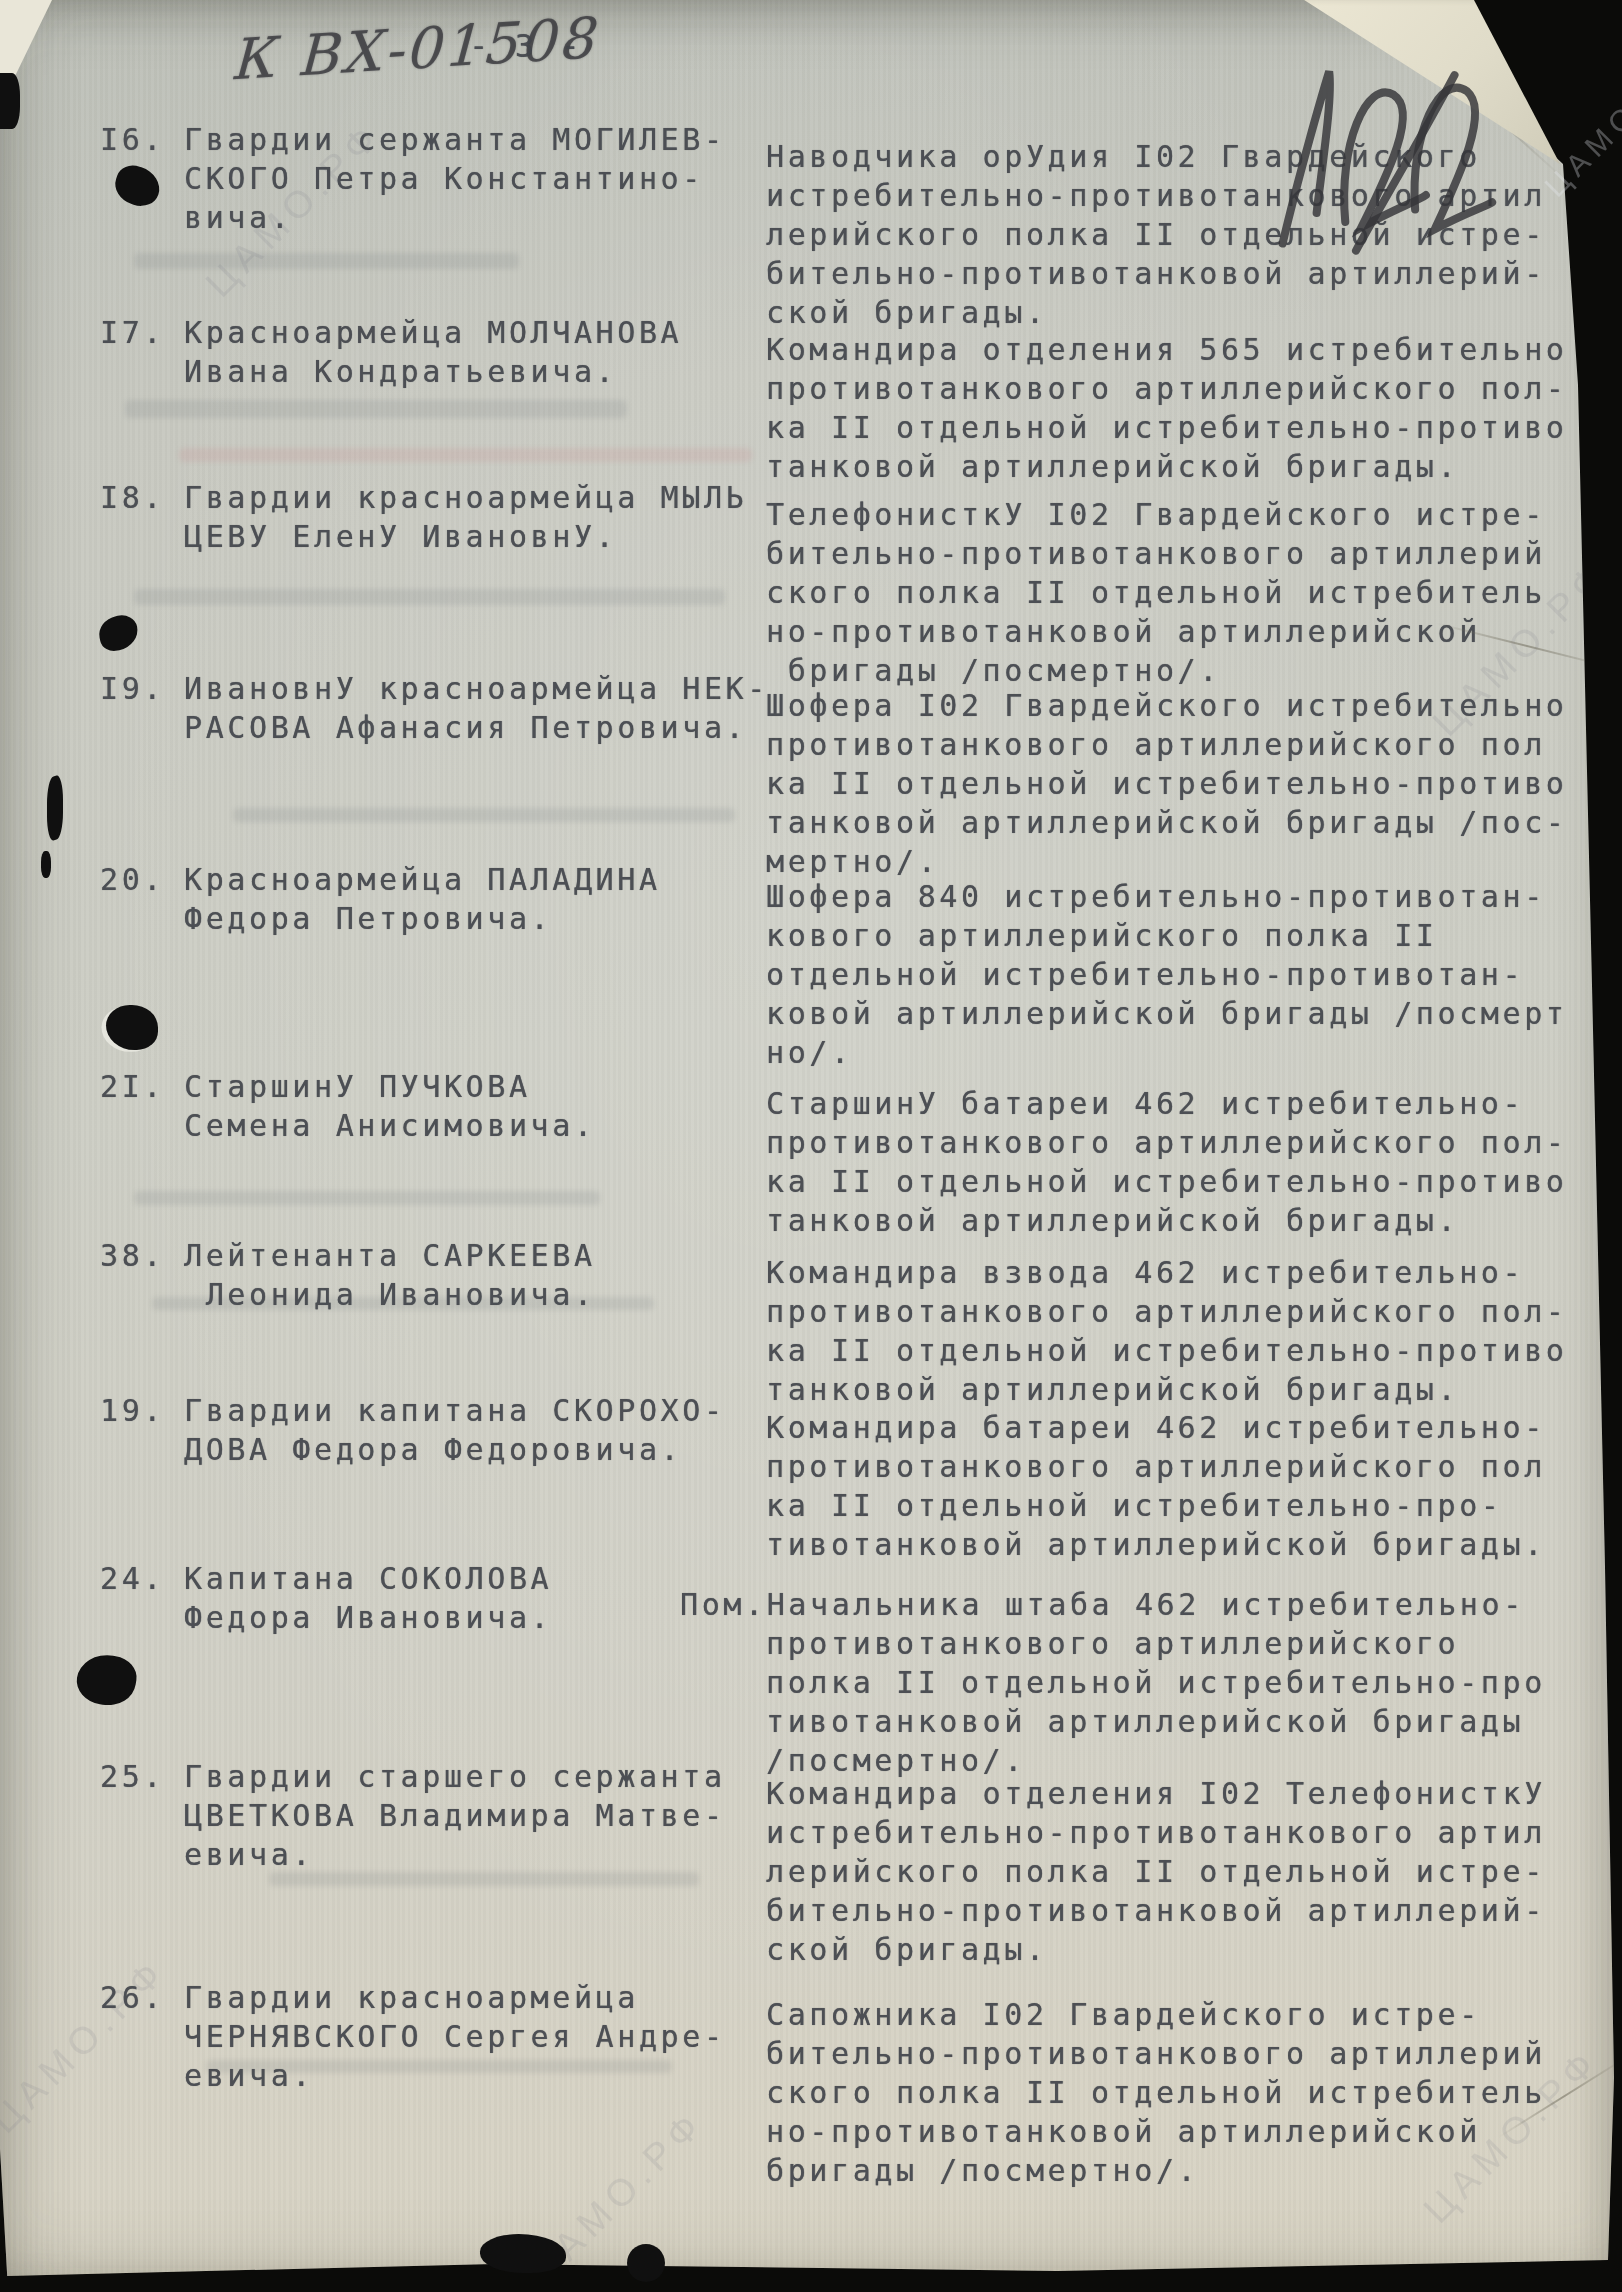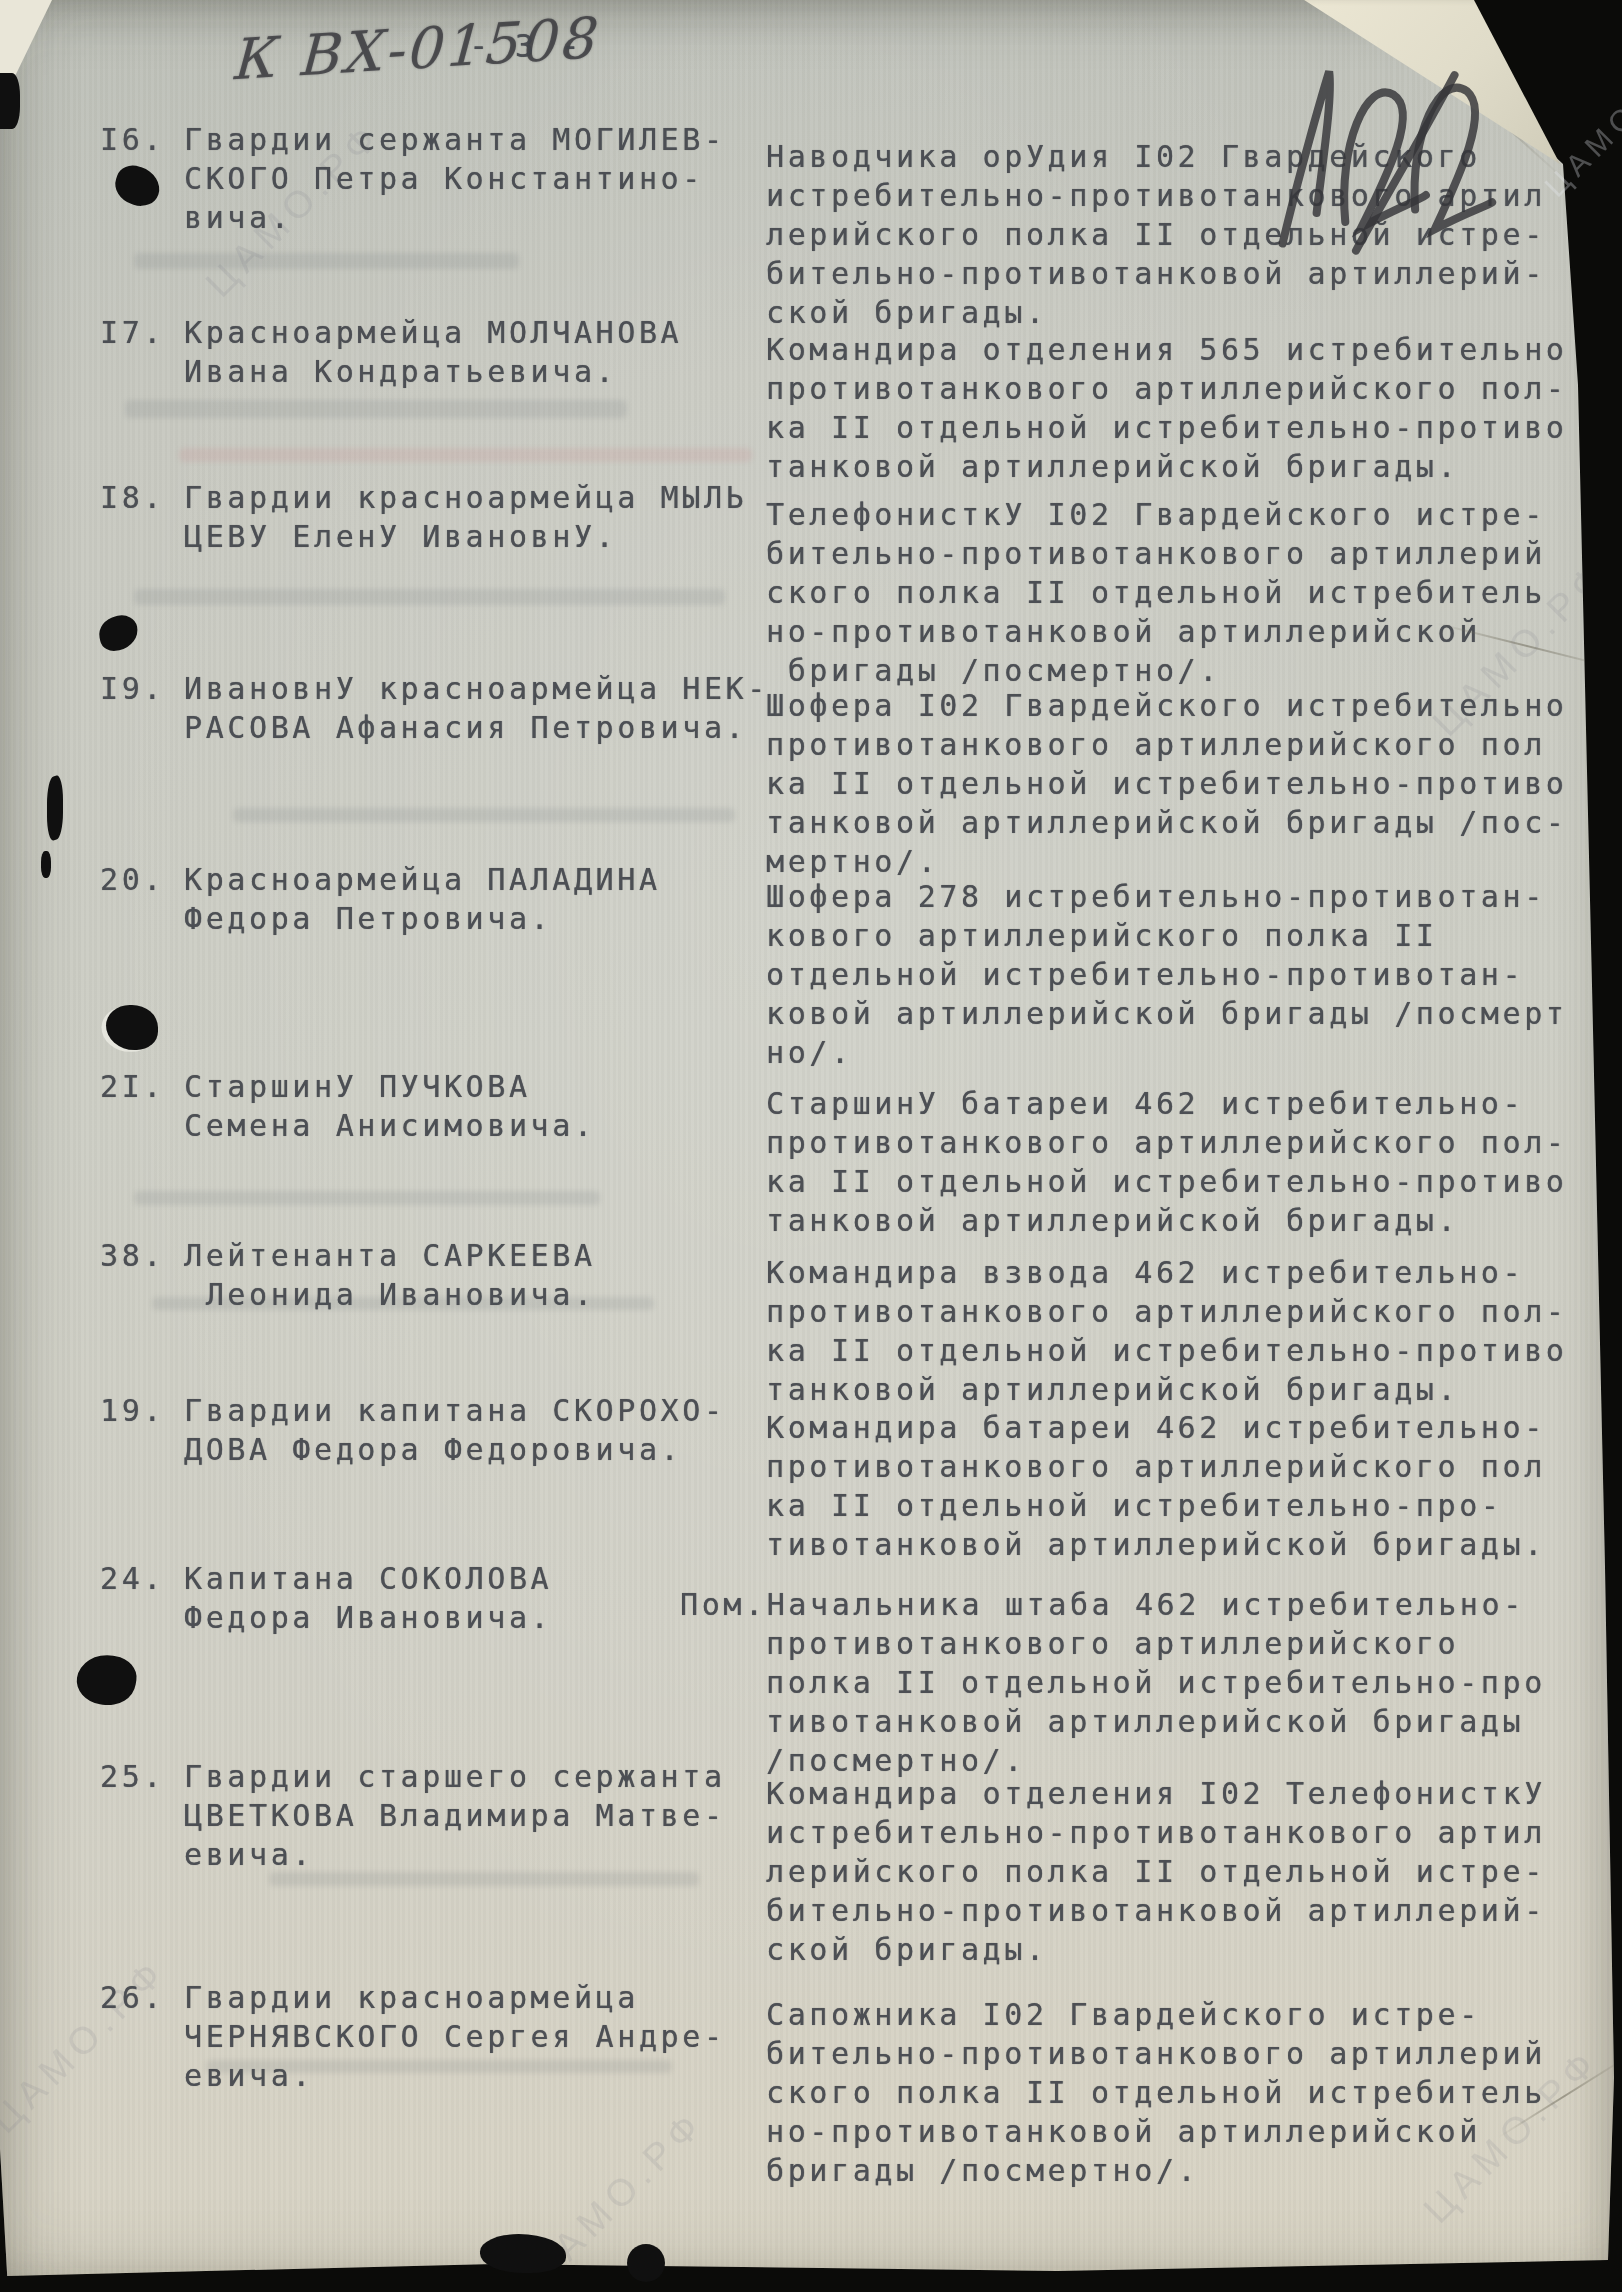--- a/index.html
+++ b/index.html
@@ -134,21 +134,21 @@
         <div class="typed role">Шофера I02 Гвардейского истребительно
 противотанкового артиллерийского пол
 ка II отдельной истребительно-противо
 танковой артиллерийской бригады /пос-
 мертно/.</div>
       </div>
       <div class="row" style="top: 860px;">
         <div class="typed num">20.</div>
         <div class="typed name">Красноармейца ПАЛАДИНА
 Федора Петровича.</div>
-        <div class="typed role">Шофера 278 истребительно-противотан-
+        <div class="typed role">Шофера 840 истребительно-противотан-
 кового артиллерийского полка II
 отдельной истребительно-противотан-
 ковой артиллерийской бригады /посмерт
 но/.</div>
       </div>
       <div class="row" style="top: 1067px;">
         <div class="typed num">2I.</div>
         <div class="typed name">СтаршинУ ПУЧКОВА
 Семена Анисимовича.</div>
         <div class="typed role">СтаршинУ батареи 462 истребительно-

